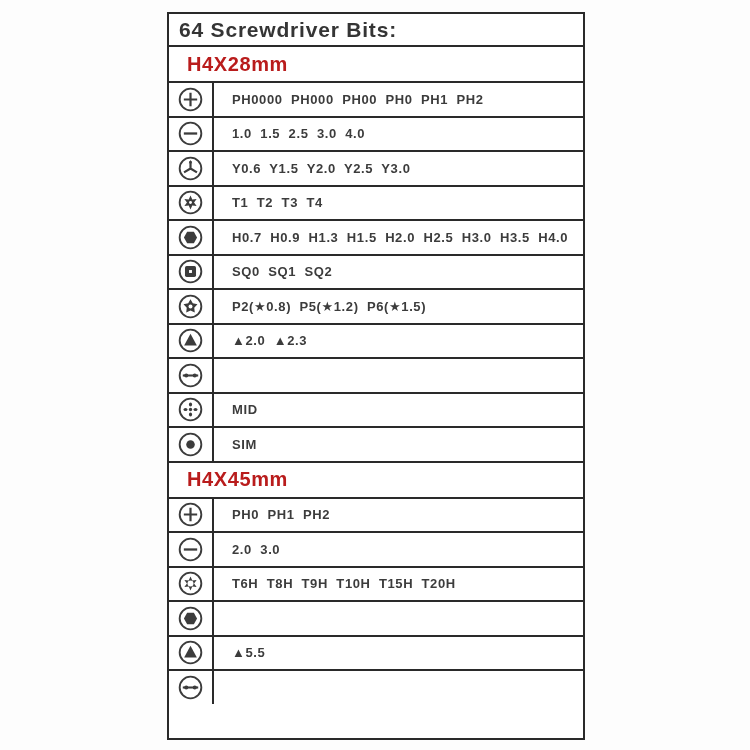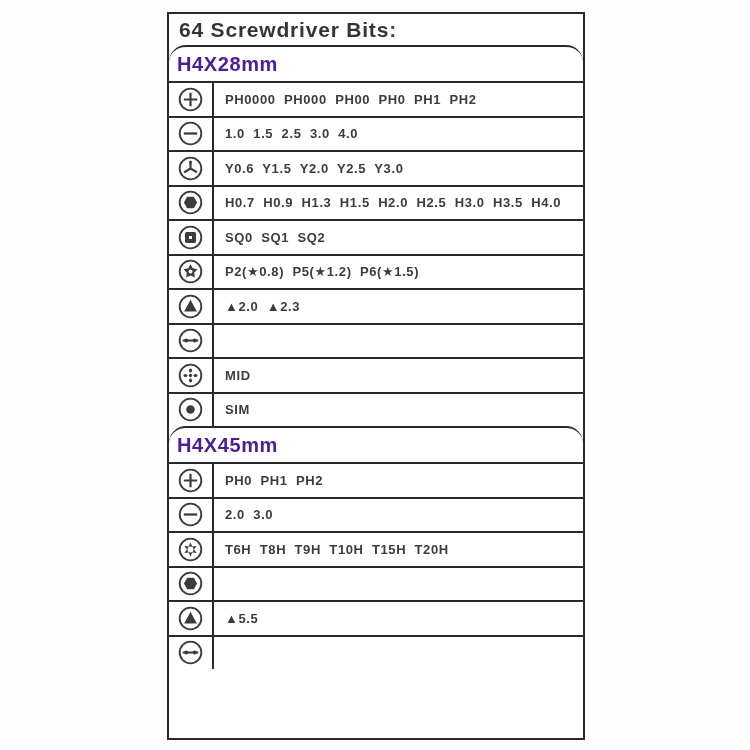--- a/index.html
+++ b/index.html
@@ -12,32 +12,32 @@
     position:absolute;left:167px;top:12px;width:418px;height:728px;
     box-sizing:border-box;background:#ffffff;
     border:2px solid #2a2a2a;
   }
   .t-title{
     height:31px;display:flex;align-items:center;padding-left:10px;
     font-size:21px;font-weight:bold;color:#353535;letter-spacing:0.8px;
   }
   .t-header{
     height:34px;border-top:2px solid #2a2a2a;display:flex;align-items:center;
-    padding-left:8px;font-size:20px;font-weight:bold;color:#4c1d95;letter-spacing:0.6px;border-radius:17px;
+    padding-left:18px;font-size:20px;font-weight:bold;color:#b91c1c;letter-spacing:0.6px;
   }
   .t-row{
     height:32.5px;border-top:2px solid #2a2a2a;display:flex;align-items:stretch;
   }
   .cell-icon{
     width:43px;flex:0 0 43px;border-right:2px solid #2a2a2a;
     display:flex;align-items:center;justify-content:center;
   }
   .cell-icon svg{display:block;}
   .cell-values{
-    flex:1;display:flex;align-items:center;padding-left:11px;
+    flex:1;display:flex;align-items:center;padding-left:18px;
     font-size:13px;font-weight:bold;color:#3c3c3c;letter-spacing:0.6px;
     white-space:pre;
   }
 </style>
 </head>
 <body>
 
 <div class="sheet">
   <div class="bits-table">
     <div class="t-title">64 Screwdriver Bits:</div>
@@ -75,20 +75,32 @@
                   <svg width="25" height="25" viewBox="0 0 24 24">
                     <circle cx="12" cy="12" r="10.4" stroke="#3c3c3c" fill="none" stroke-width="1.8"></circle>
                     <path d="M12 12 L12 4.8 M12 12 L5.8 15.7 M12 12 L18.2 15.7" stroke="#3c3c3c" stroke-width="2.1"></path>
                     <path d="M12 3.9 L10.3 6.9 L13.7 6.9 Z" fill="#3c3c3c"></path>
                   </svg>
                 </span>
               </div>
     <div class="cell-values">Y0.6  Y1.5  Y2.0  Y2.5  Y3.0</div>
   </div>
 
+  <div class="t-row">
+    <div class="cell-icon">
+                <span>
+                  <svg width="25" height="25" viewBox="0 0 24 24">
+                    <circle cx="12" cy="12" r="10.4" stroke="#3c3c3c" fill="none" stroke-width="1.8"></circle>
+                    <polygon fill="#3c3c3c" points="12,5.2 13.7,9.1 17.9,8.6 15.4,12 17.9,15.4 13.7,14.9 12,18.8 10.3,14.9 6.1,15.4 8.6,12 6.1,8.6 10.3,9.1"></polygon>
+                    <circle cx="12" cy="12" r="1.4" fill="#fff"></circle>
+                  </svg>
+                </span>
+              </div>
+    <div class="cell-values">T1  T2  T3  T4</div>
+  </div>
 
 
   <div class="t-row">
     <div class="cell-icon">
                 <span>
                   <svg width="25" height="25" viewBox="0 0 24 24">
                     <circle cx="12" cy="12" r="10.4" stroke="#3c3c3c" fill="none" stroke-width="1.8"></circle>
                     <polygon fill="#3c3c3c" points="18.3,12 15.2,17.5 8.8,17.5 5.7,12 8.8,6.5 15.2,6.5"></polygon>
                   </svg>
                 </span>

